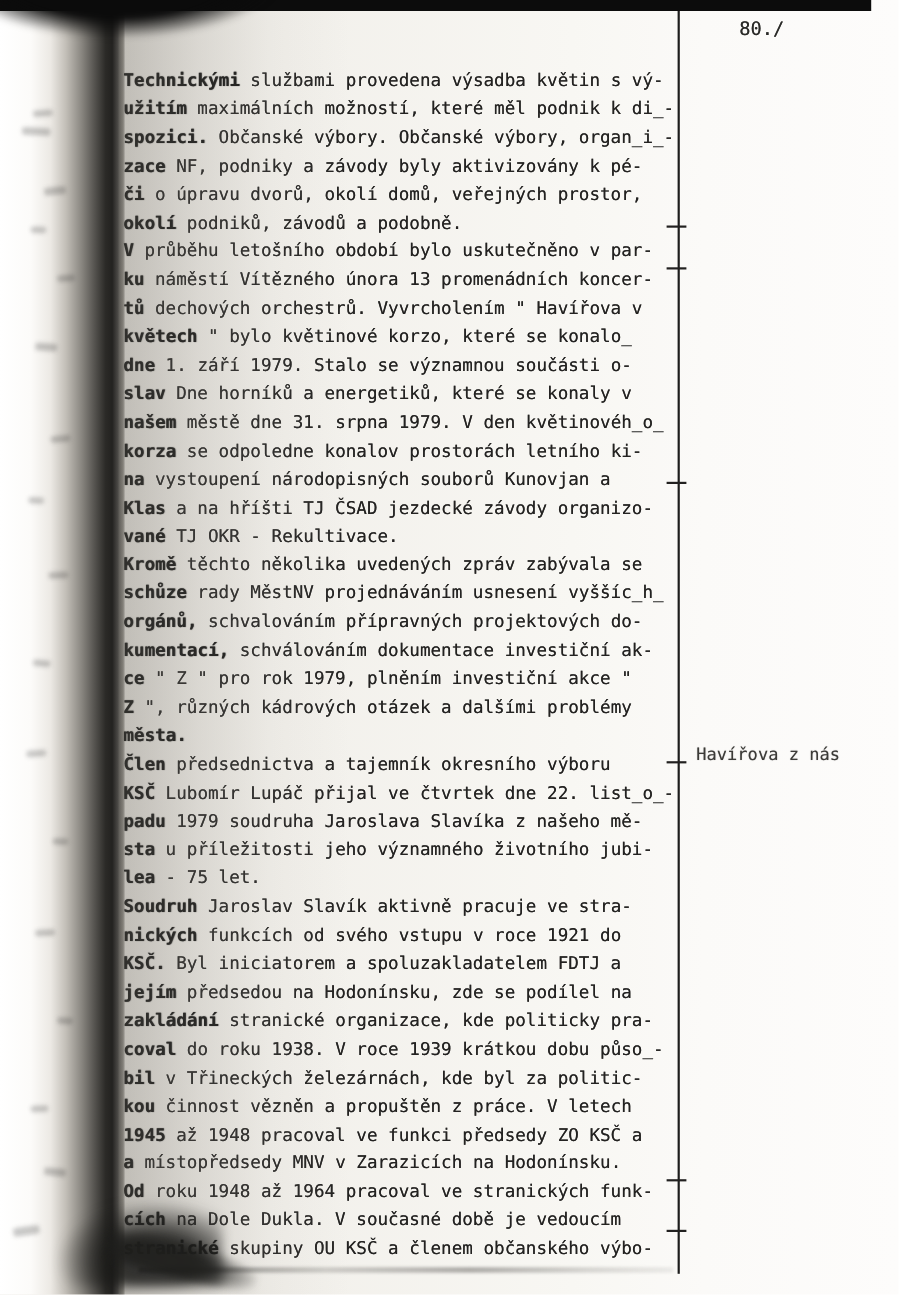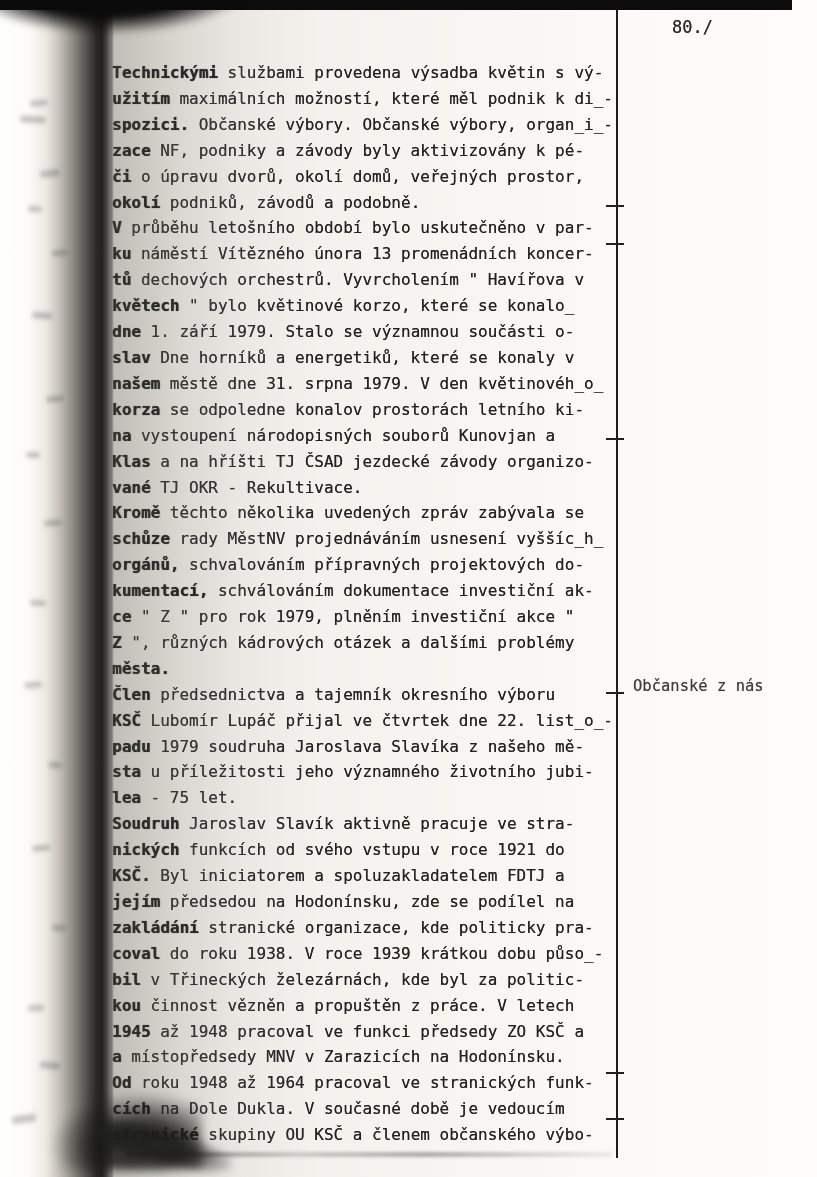--- a/index.html
+++ b/index.html
@@ -81,21 +81,21 @@
   <div class="vrule"></div>
   <div id="ticks">
       <div class="tick" style="top: 205px;"></div>
       <div class="tick" style="top: 243px;"></div>
       <div class="tick" style="top: 438px;"></div>
       <div class="tick" style="top: 692px;"></div>
       <div class="tick" style="top: 1072px;"></div>
       <div class="tick" style="top: 1118px;"></div>
     </div>
 
-  <div class="margin-note">Občanské z nás</div>
+  <div class="margin-note">Havířova z nás</div>
 
   <div class="text" id="text-block">
       <div class="line"><b class="lead">Technickými</b> službami provedena výsadba květin s vý-</div>
       <div class="line"><b class="lead">užitím</b> maximálních možností, které měl podnik k di̲-</div>
       <div class="line"><b class="lead">spozici.</b> Občanské výbory. Občanské výbory, organ̲i̲-</div>
       <div class="line"><b class="lead">zace</b> NF, podniky a závody byly aktivizovány k pé-</div>
       <div class="line"><b class="lead">či</b> o úpravu dvorů, okolí domů, veřejných prostor,</div>
       <div class="line"><b class="lead">okolí</b> podniků, závodů a podobně.</div>
       <div class="line"><b class="lead">V</b> průběhu letošního období bylo uskutečněno v par-</div>
       <div class="line"><b class="lead">ku</b> náměstí Vítězného února 13 promenádních koncer-</div>

